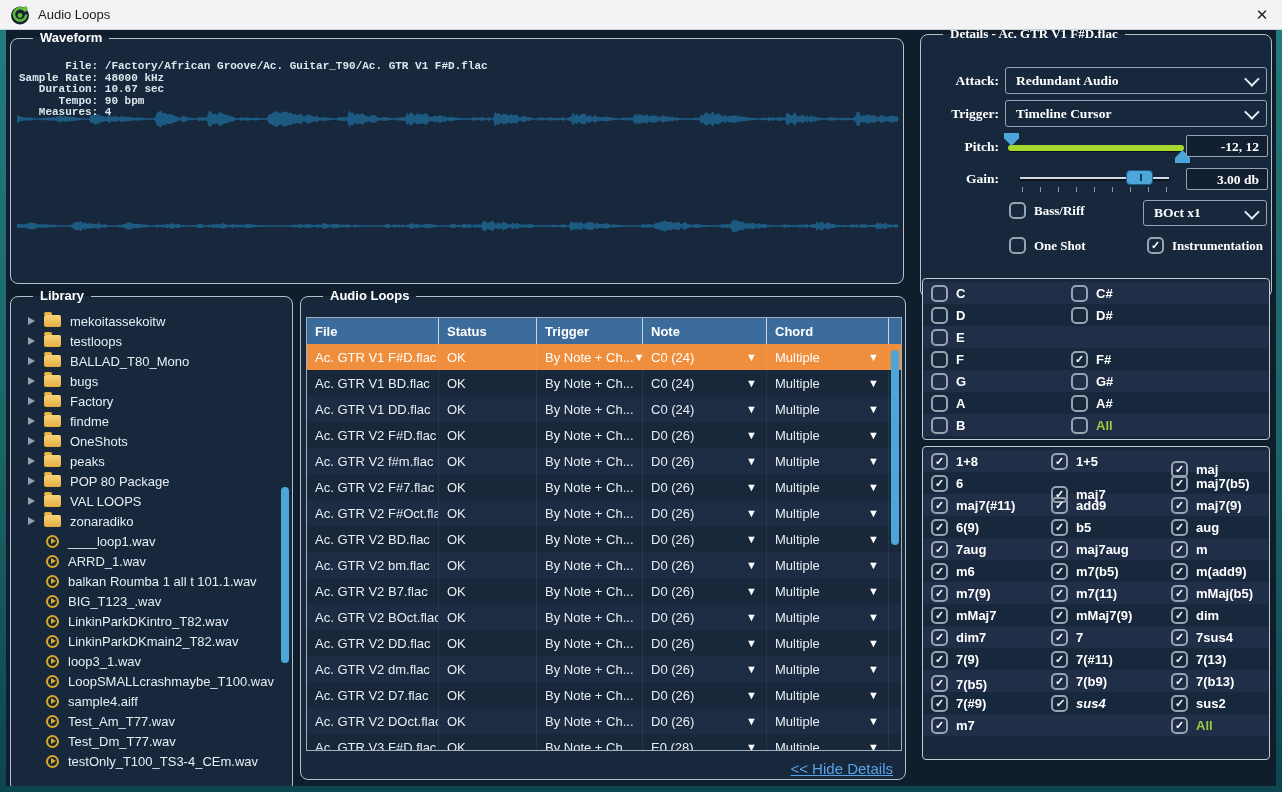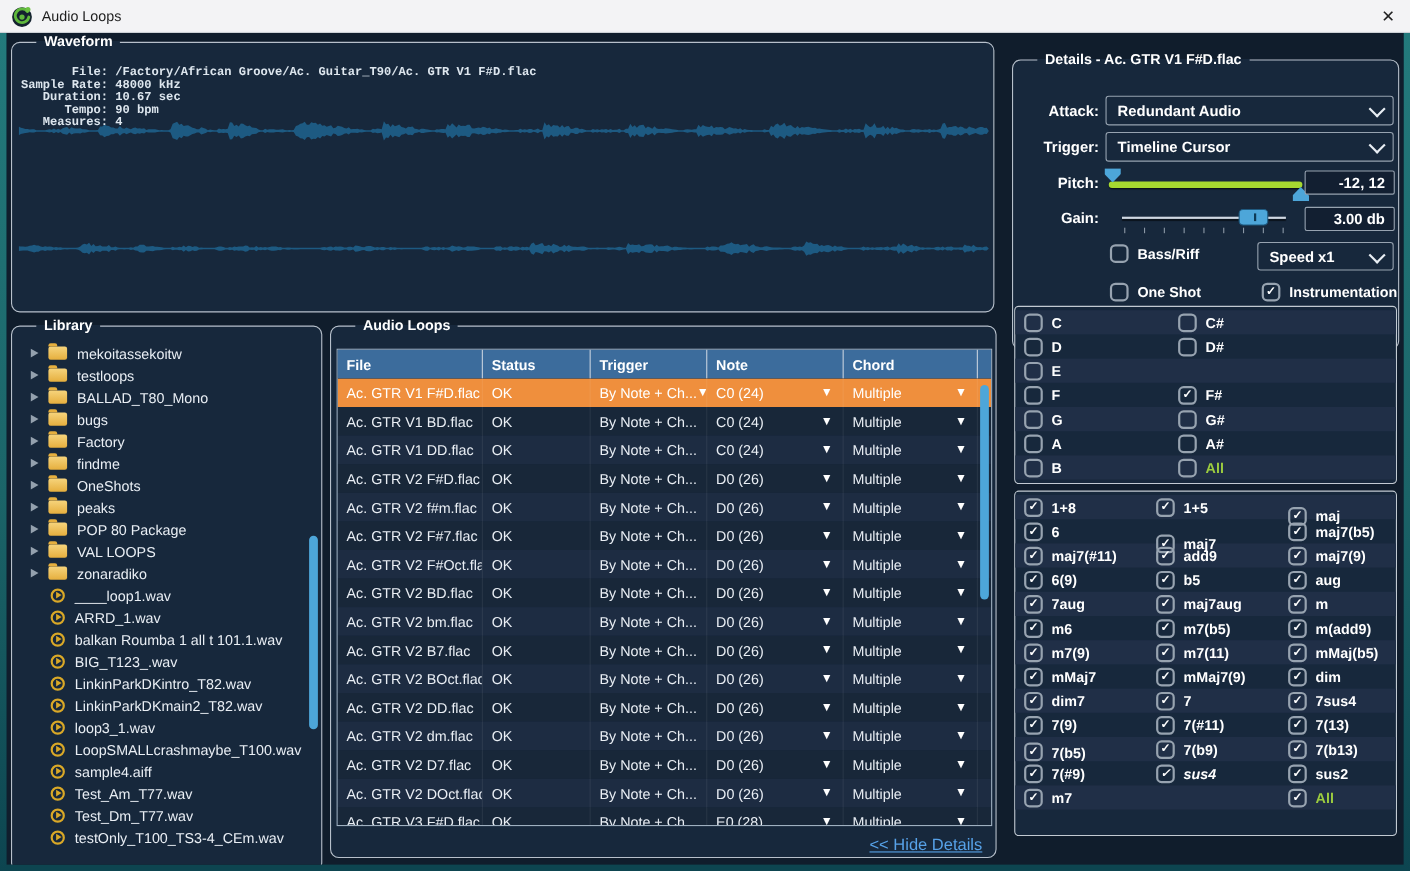--- a/index.html
+++ b/index.html
@@ -123,21 +123,21 @@
       <span class="gb-title">Waveform</span>
       <div class="wave-info" id="wave-info"><div>       File: /Factory/African Groove/Ac. Guitar_T90/Ac. GTR V1 F#D.flac</div><div>Sample Rate: 48000 kHz</div><div>   Duration: 10.67 sec</div><div>      Tempo: 90 bpm</div><div>   Measures: 4</div></div>
       <div class="wave-strip" style="top:67px;" id="wave1"><svg width="882" height="26" viewBox="0 0 882 26">
             <path d="M0 13 L0 9.1 L2 10.1 L4 10.7 L6 11.2 L8 11.3 L10 11.8 L12 11.6 L14 11.6 L16 12.3 L18 12.3 L20 12.3 L22 12.3 L24 12.3 L26 11.9 L28 11.6 L30 11.9 L32 10.9 L34 12.0 L36 11.1 L38 12.0 L40 10.5 L42 9.9 L44 9.5 L46 11.5 L48 9.7 L50 10.7 L52 10.8 L54 10.9 L56 10.7 L58 11.5 L60 11.4 L62 11.7 L64 12.3 L66 12.3 L68 12.3 L70 12.3 L72 12.2 L74 9.0 L76 8.9 L78 7.2 L80 8.3 L82 8.5 L84 9.9 L86 10.0 L88 10.8 L90 10.9 L92 8.6 L94 10.5 L96 11.0 L98 9.9 L100 10.8 L102 11.6 L104 10.3 L106 10.0 L108 10.9 L110 10.5 L112 11.0 L114 10.7 L116 12.1 L118 11.6 L120 11.6 L122 11.5 L124 11.6 L126 11.9 L128 12.3 L130 12.2 L132 12.3 L134 12.3 L136 12.3 L138 11.6 L140 6.4 L142 5.6 L144 4.7 L146 7.4 L148 6.4 L150 8.6 L152 8.0 L154 7.9 L156 9.0 L158 10.1 L160 10.6 L162 11.5 L164 11.6 L166 9.7 L168 10.4 L170 11.1 L172 12.3 L174 11.8 L176 12.2 L178 12.3 L180 12.3 L182 10.9 L184 11.4 L186 11.2 L188 11.4 L190 11.1 L192 5.2 L194 5.3 L196 8.5 L198 7.4 L200 8.9 L202 6.2 L204 6.6 L206 7.8 L208 8.7 L210 8.2 L212 9.9 L214 10.2 L216 10.4 L218 11.7 L220 12.3 L222 12.3 L224 11.1 L226 12.0 L228 11.5 L230 11.6 L232 11.6 L234 12.0 L236 11.9 L238 11.7 L240 11.6 L242 12.1 L244 12.3 L246 12.1 L248 12.3 L250 12.1 L252 8.6 L254 7.9 L256 6.4 L258 6.0 L260 4.7 L262 7.3 L264 7.5 L266 5.2 L268 5.9 L270 5.7 L272 7.4 L274 6.2 L276 8.4 L278 7.9 L280 9.3 L282 8.5 L284 7.8 L286 10.7 L288 10.2 L290 8.4 L292 8.7 L294 9.2 L296 10.4 L298 10.8 L300 9.7 L302 11.4 L304 11.3 L306 11.3 L308 11.0 L310 11.8 L312 11.5 L314 12.1 L316 12.3 L318 12.3 L320 12.3 L322 11.1 L324 11.5 L326 10.9 L328 11.1 L330 11.6 L332 4.3 L334 6.9 L336 6.6 L338 9.4 L340 7.0 L342 8.7 L344 8.0 L346 7.2 L348 9.4 L350 10.0 L352 10.9 L354 9.2 L356 9.4 L358 9.1 L360 11.0 L362 11.3 L364 11.9 L366 11.0 L368 11.0 L370 11.5 L372 11.8 L374 12.1 L376 12.3 L378 12.3 L380 11.5 L382 11.8 L384 11.3 L386 11.2 L388 11.4 L390 6.8 L392 8.7 L394 6.0 L396 7.9 L398 9.8 L400 7.2 L402 8.6 L404 8.3 L406 8.6 L408 7.4 L410 7.5 L412 10.6 L414 10.9 L416 10.4 L418 9.8 L420 10.4 L422 9.2 L424 9.6 L426 10.6 L428 9.9 L430 11.4 L432 11.2 L434 10.7 L436 11.3 L438 11.4 L440 12.1 L442 11.7 L444 12.0 L446 12.3 L448 12.3 L450 12.3 L452 12.2 L454 12.2 L456 11.0 L458 11.9 L460 11.5 L462 11.9 L464 11.2 L466 11.3 L468 12.2 L470 11.7 L472 10.9 L474 12.2 L476 12.2 L478 5.2 L480 8.1 L482 7.0 L484 9.5 L486 7.7 L488 8.2 L490 8.0 L492 9.9 L494 7.7 L496 9.8 L498 8.7 L500 8.6 L502 11.3 L504 11.1 L506 10.1 L508 10.1 L510 11.6 L512 11.0 L514 11.7 L516 12.3 L518 12.3 L520 12.3 L522 11.3 L524 11.9 L526 11.6 L528 12.2 L530 11.6 L532 11.7 L534 11.2 L536 12.1 L538 11.3 L540 12.1 L542 12.0 L544 12.0 L546 11.1 L548 12.3 L550 12.3 L552 11.0 L554 11.0 L556 6.5 L558 9.4 L560 7.9 L562 10.2 L564 8.0 L566 7.7 L568 7.5 L570 10.7 L572 9.1 L574 10.0 L576 11.1 L578 8.8 L580 10.8 L582 11.3 L584 11.1 L586 11.2 L588 10.6 L590 10.8 L592 11.0 L594 11.4 L596 11.8 L598 11.9 L600 12.3 L602 12.3 L604 12.3 L606 11.7 L608 11.4 L610 11.8 L612 12.0 L614 11.6 L616 11.5 L618 7.4 L620 9.6 L622 7.7 L624 8.7 L626 9.2 L628 9.5 L630 8.2 L632 10.7 L634 9.4 L636 9.6 L638 9.5 L640 9.7 L642 11.4 L644 10.6 L646 9.5 L648 10.2 L650 10.8 L652 10.7 L654 11.5 L656 10.6 L658 12.1 L660 11.3 L662 11.9 L664 12.2 L666 12.1 L668 12.3 L670 12.3 L672 12.3 L674 12.3 L676 12.3 L678 11.6 L680 12.1 L682 12.2 L684 8.3 L686 9.7 L688 7.1 L690 6.2 L692 8.4 L694 7.4 L696 5.6 L698 9.0 L700 8.0 L702 7.6 L704 9.5 L706 10.5 L708 8.6 L710 10.7 L712 9.4 L714 9.9 L716 9.4 L718 9.3 L720 9.8 L722 10.4 L724 10.2 L726 11.0 L728 10.8 L730 11.3 L732 11.5 L734 11.8 L736 11.9 L738 12.1 L740 12.3 L742 12.3 L744 12.3 L746 11.4 L748 12.1 L750 11.9 L752 10.9 L754 12.0 L756 11.0 L758 12.2 L760 11.3 L762 11.6 L764 11.1 L766 11.9 L768 12.0 L770 6.0 L772 8.1 L774 9.6 L776 8.7 L778 6.0 L780 10.2 L782 10.1 L784 9.9 L786 8.4 L788 11.2 L790 9.2 L792 11.5 L794 9.3 L796 10.7 L798 10.2 L800 11.2 L802 11.8 L804 11.7 L806 12.3 L808 12.3 L810 12.3 L812 11.5 L814 11.3 L816 11.8 L818 11.4 L820 12.0 L822 12.2 L824 11.7 L826 12.0 L828 11.2 L830 12.1 L832 11.8 L834 12.2 L836 11.8 L838 11.0 L840 6.3 L842 5.8 L844 10.2 L846 9.4 L848 9.5 L850 8.7 L852 8.6 L854 10.1 L856 8.9 L858 9.4 L860 10.9 L862 11.0 L864 8.9 L866 9.8 L868 10.3 L870 11.2 L872 10.2 L874 9.4 L876 9.4 L878 10.4 L880 10.1 L882 13 L880 15.9 L878 15.6 L876 16.6 L874 16.6 L872 15.8 L870 14.8 L868 15.7 L866 16.2 L864 17.1 L862 15.0 L860 15.1 L858 16.6 L856 17.1 L854 15.9 L852 17.4 L850 17.3 L848 16.5 L846 16.6 L844 15.8 L842 20.2 L840 19.7 L838 15.0 L836 14.2 L834 13.8 L832 14.2 L830 13.9 L828 14.8 L826 14.0 L824 14.3 L822 13.8 L820 14.0 L818 14.6 L816 14.2 L814 14.7 L812 14.5 L810 13.7 L808 13.7 L806 13.7 L804 14.3 L802 14.2 L800 14.8 L798 15.8 L796 15.3 L794 16.7 L792 14.5 L790 16.8 L788 14.8 L786 17.6 L784 16.1 L782 15.9 L780 15.8 L778 20.0 L776 17.3 L774 16.4 L772 17.9 L770 20.0 L768 14.0 L766 14.1 L764 14.9 L762 14.4 L760 14.7 L758 13.8 L756 15.0 L754 14.0 L752 15.1 L750 14.1 L748 13.9 L746 14.6 L744 13.7 L742 13.7 L740 13.7 L738 13.9 L736 14.1 L734 14.2 L732 14.5 L730 14.7 L728 15.2 L726 15.0 L724 15.8 L722 15.6 L720 16.2 L718 16.7 L716 16.6 L714 16.1 L712 16.6 L710 15.3 L708 17.4 L706 15.5 L704 16.5 L702 18.4 L700 18.0 L698 17.0 L696 20.4 L694 18.6 L692 17.6 L690 19.8 L688 18.9 L686 16.3 L684 17.7 L682 13.8 L680 13.9 L678 14.4 L676 13.7 L674 13.7 L672 13.7 L670 13.7 L668 13.7 L666 13.9 L664 13.8 L662 14.1 L660 14.7 L658 13.9 L656 15.4 L654 14.5 L652 15.3 L650 15.2 L648 15.8 L646 16.5 L644 15.4 L642 14.6 L640 16.3 L638 16.5 L636 16.4 L634 16.6 L632 15.3 L630 17.8 L628 16.5 L626 16.8 L624 17.3 L622 18.3 L620 16.4 L618 18.6 L616 14.5 L614 14.4 L612 14.0 L610 14.2 L608 14.6 L606 14.3 L604 13.7 L602 13.7 L600 13.7 L598 14.1 L596 14.2 L594 14.6 L592 15.0 L590 15.2 L588 15.4 L586 14.8 L584 14.9 L582 14.7 L580 15.2 L578 17.2 L576 14.9 L574 16.0 L572 16.9 L570 15.3 L568 18.5 L566 18.3 L564 18.0 L562 15.8 L560 18.1 L558 16.6 L556 19.5 L554 15.0 L552 15.0 L550 13.7 L548 13.7 L546 14.9 L544 14.0 L542 14.0 L540 13.9 L538 14.7 L536 13.9 L534 14.8 L532 14.3 L530 14.4 L528 13.8 L526 14.4 L524 14.1 L522 14.7 L520 13.7 L518 13.7 L516 13.7 L514 14.3 L512 15.0 L510 14.4 L508 15.9 L506 15.9 L504 14.9 L502 14.7 L500 17.4 L498 17.3 L496 16.2 L494 18.3 L492 16.1 L490 18.0 L488 17.8 L486 18.3 L484 16.5 L482 19.0 L480 17.9 L478 20.8 L476 13.8 L474 13.8 L472 15.1 L470 14.3 L468 13.8 L466 14.7 L464 14.8 L462 14.1 L460 14.5 L458 14.1 L456 15.0 L454 13.8 L452 13.8 L450 13.7 L448 13.7 L446 13.7 L444 14.0 L442 14.3 L440 13.9 L438 14.6 L436 14.7 L434 15.3 L432 14.8 L430 14.6 L428 16.1 L426 15.4 L424 16.4 L422 16.8 L420 15.6 L418 16.2 L416 15.6 L414 15.1 L412 15.4 L410 18.5 L408 18.6 L406 17.4 L404 17.7 L402 17.4 L400 18.8 L398 16.2 L396 18.1 L394 20.0 L392 17.3 L390 19.2 L388 14.6 L386 14.8 L384 14.7 L382 14.2 L380 14.5 L378 13.7 L376 13.7 L374 13.9 L372 14.2 L370 14.5 L368 15.0 L366 15.0 L364 14.1 L362 14.7 L360 15.0 L358 16.9 L356 16.6 L354 16.8 L352 15.1 L350 16.0 L348 16.6 L346 18.8 L344 18.0 L342 17.3 L340 19.0 L338 16.6 L336 19.4 L334 19.1 L332 21.7 L330 14.4 L328 14.9 L326 15.1 L324 14.5 L322 14.9 L320 13.7 L318 13.7 L316 13.7 L314 13.9 L312 14.5 L310 14.2 L308 15.0 L306 14.7 L304 14.7 L302 14.6 L300 16.3 L298 15.2 L296 15.6 L294 16.8 L292 17.3 L290 17.6 L288 15.8 L286 15.3 L284 18.2 L282 17.5 L280 16.7 L278 18.1 L276 17.6 L274 19.8 L272 18.6 L270 20.3 L268 20.1 L266 20.8 L264 18.5 L262 18.7 L260 21.3 L258 20.0 L256 19.6 L254 18.1 L252 17.4 L250 13.9 L248 13.7 L246 13.9 L244 13.7 L242 13.9 L240 14.4 L238 14.3 L236 14.1 L234 14.0 L232 14.4 L230 14.4 L228 14.5 L226 14.0 L224 14.9 L222 13.7 L220 13.7 L218 14.3 L216 15.6 L214 15.8 L212 16.1 L210 17.8 L208 17.3 L206 18.2 L204 19.4 L202 19.8 L200 17.1 L198 18.6 L196 17.5 L194 20.7 L192 20.8 L190 14.9 L188 14.6 L186 14.8 L184 14.6 L182 15.1 L180 13.7 L178 13.7 L176 13.8 L174 14.2 L172 13.7 L170 14.9 L168 15.6 L166 16.3 L164 14.4 L162 14.5 L160 15.4 L158 15.9 L156 17.0 L154 18.1 L152 18.0 L150 17.4 L148 19.6 L146 18.6 L144 21.3 L142 20.4 L140 19.6 L138 14.4 L136 13.7 L134 13.7 L132 13.7 L130 13.8 L128 13.7 L126 14.1 L124 14.4 L122 14.5 L120 14.4 L118 14.4 L116 13.9 L114 15.3 L112 15.0 L110 15.5 L108 15.1 L106 16.0 L104 15.7 L102 14.4 L100 15.2 L98 16.1 L96 15.0 L94 15.5 L92 17.4 L90 15.1 L88 15.2 L86 16.0 L84 16.1 L82 17.5 L80 17.7 L78 18.8 L76 17.1 L74 17.0 L72 13.8 L70 13.7 L68 13.7 L66 13.7 L64 13.7 L62 14.3 L60 14.6 L58 14.5 L56 15.3 L54 15.1 L52 15.2 L50 15.3 L48 16.3 L46 14.5 L44 16.5 L42 16.1 L40 15.5 L38 14.0 L36 14.9 L34 14.0 L32 15.1 L30 14.1 L28 14.4 L26 14.1 L24 13.7 L22 13.7 L20 13.7 L18 13.7 L16 13.7 L14 14.4 L12 14.4 L10 14.2 L8 14.7 L6 14.8 L4 15.3 L2 15.9 L0 16.9 Z" fill="#1d5a82"></path>
           </svg></div>
       <div class="wave-strip" style="top:174px;" id="wave2"><svg width="882" height="26" viewBox="0 0 882 26">
             <path d="M0 13 L0 10.9 L2 11.1 L4 11.2 L6 11.3 L8 11.2 L10 10.5 L12 10.1 L14 9.5 L16 10.1 L18 10.1 L20 11.2 L22 11.6 L24 10.9 L26 11.4 L28 11.2 L30 11.3 L32 12.1 L34 11.5 L36 11.9 L38 11.8 L40 12.2 L42 12.3 L44 12.2 L46 12.3 L48 12.3 L50 12.3 L52 12.3 L54 11.9 L56 11.0 L58 9.2 L60 8.7 L62 9.2 L64 7.7 L66 10.7 L68 8.9 L70 10.8 L72 10.6 L74 10.0 L76 11.1 L78 11.1 L80 11.1 L82 9.8 L84 11.7 L86 11.8 L88 11.0 L90 12.1 L92 12.3 L94 12.3 L96 12.2 L98 12.3 L100 12.3 L102 11.8 L104 12.2 L106 11.2 L108 11.0 L110 9.6 L112 9.5 L114 9.5 L116 11.0 L118 11.1 L120 10.8 L122 10.7 L124 11.3 L126 11.4 L128 11.6 L130 11.7 L132 12.2 L134 12.3 L136 12.3 L138 12.3 L140 11.4 L142 12.0 L144 11.9 L146 11.4 L148 11.7 L150 10.2 L152 11.7 L154 10.3 L156 10.7 L158 11.6 L160 10.9 L162 11.1 L164 12.2 L166 12.1 L168 12.3 L170 12.3 L172 12.3 L174 12.3 L176 12.3 L178 12.3 L180 11.8 L182 11.1 L184 11.0 L186 11.5 L188 12.2 L190 12.2 L192 11.6 L194 12.0 L196 11.1 L198 11.5 L200 11.1 L202 11.2 L204 11.1 L206 10.2 L208 10.5 L210 11.9 L212 11.8 L214 12.0 L216 10.7 L218 11.9 L220 11.6 L222 11.9 L224 11.6 L226 12.1 L228 11.6 L230 11.0 L232 11.1 L234 11.2 L236 11.7 L238 11.5 L240 12.3 L242 12.3 L244 11.9 L246 11.9 L248 12.3 L250 12.2 L252 12.2 L254 12.2 L256 12.3 L258 12.3 L260 12.3 L262 12.3 L264 12.3 L266 12.3 L268 12.3 L270 12.3 L272 12.3 L274 12.3 L276 11.8 L278 11.5 L280 11.9 L282 11.3 L284 11.0 L286 12.0 L288 11.2 L290 11.3 L292 11.1 L294 11.4 L296 12.1 L298 12.1 L300 11.3 L302 11.4 L304 12.1 L306 10.2 L308 10.3 L310 10.9 L312 11.5 L314 11.8 L316 10.8 L318 10.7 L320 10.7 L322 11.3 L324 11.9 L326 11.6 L328 12.1 L330 11.6 L332 11.6 L334 12.3 L336 12.3 L338 11.6 L340 12.1 L342 11.8 L344 12.3 L346 12.3 L348 12.2 L350 12.3 L352 12.3 L354 12.3 L356 12.3 L358 12.3 L360 12.3 L362 12.3 L364 12.3 L366 12.3 L368 11.8 L370 11.1 L372 11.1 L374 12.3 L376 11.8 L378 11.5 L380 11.9 L382 11.3 L384 12.3 L386 11.5 L388 12.3 L390 12.0 L392 11.5 L394 10.1 L396 10.9 L398 11.4 L400 10.9 L402 11.4 L404 11.9 L406 11.7 L408 10.9 L410 11.0 L412 11.0 L414 11.2 L416 11.5 L418 11.7 L420 12.3 L422 12.3 L424 12.3 L426 12.3 L428 12.3 L430 12.3 L432 12.3 L434 11.0 L436 11.2 L438 10.9 L440 12.2 L442 11.7 L444 12.2 L446 11.0 L448 10.9 L450 11.5 L452 11.1 L454 11.4 L456 12.2 L458 11.3 L460 11.8 L462 11.3 L464 12.0 L466 8.5 L468 7.5 L470 9.9 L472 9.4 L474 8.7 L476 7.8 L478 10.7 L480 10.3 L482 9.4 L484 10.9 L486 8.5 L488 9.6 L490 10.2 L492 11.5 L494 11.2 L496 9.6 L498 11.2 L500 9.8 L502 10.9 L504 11.4 L506 11.4 L508 11.6 L510 11.4 L512 11.0 L514 11.0 L516 11.8 L518 12.3 L520 12.2 L522 12.3 L524 12.3 L526 12.1 L528 12.3 L530 12.3 L532 12.3 L534 12.3 L536 11.8 L538 12.0 L540 12.1 L542 12.2 L544 11.7 L546 11.3 L548 11.7 L550 12.2 L552 12.3 L554 7.8 L556 9.8 L558 9.3 L560 9.7 L562 9.8 L564 9.0 L566 10.8 L568 10.6 L570 9.5 L572 9.2 L574 9.1 L576 9.3 L578 11.4 L580 9.4 L582 11.0 L584 10.8 L586 10.9 L588 10.5 L590 10.2 L592 11.1 L594 12.0 L596 11.3 L598 11.4 L600 11.7 L602 11.8 L604 12.1 L606 12.1 L608 12.3 L610 12.2 L612 12.2 L614 12.3 L616 12.3 L618 12.3 L620 12.3 L622 12.3 L624 12.3 L626 11.0 L628 11.8 L630 11.2 L632 11.2 L634 11.4 L636 12.1 L638 10.2 L640 10.1 L642 9.8 L644 8.6 L646 8.3 L648 7.2 L650 8.7 L652 9.1 L654 8.6 L656 9.9 L658 9.6 L660 9.3 L662 8.8 L664 11.4 L666 9.9 L668 9.1 L670 10.8 L672 11.1 L674 11.8 L676 11.7 L678 11.2 L680 10.9 L682 11.4 L684 11.7 L686 11.9 L688 12.0 L690 11.9 L692 12.1 L694 12.2 L696 12.3 L698 12.3 L700 12.3 L702 12.2 L704 11.4 L706 11.0 L708 11.6 L710 11.0 L712 11.6 L714 10.2 L716 6.6 L718 7.6 L720 7.3 L722 8.6 L724 8.9 L726 8.7 L728 10.7 L730 9.7 L732 10.7 L734 10.0 L736 9.7 L738 10.4 L740 11.5 L742 10.1 L744 11.4 L746 11.0 L748 10.8 L750 11.7 L752 12.0 L754 12.3 L756 12.3 L758 12.3 L760 12.3 L762 12.3 L764 12.3 L766 11.9 L768 11.0 L770 11.9 L772 11.5 L774 12.2 L776 11.8 L778 12.2 L780 11.8 L782 11.8 L784 11.5 L786 12.1 L788 11.6 L790 11.2 L792 12.2 L794 11.4 L796 11.0 L798 11.3 L800 8.1 L802 10.7 L804 8.4 L806 9.5 L808 11.0 L810 10.1 L812 9.5 L814 11.2 L816 10.4 L818 11.4 L820 12.1 L822 11.7 L824 12.3 L826 12.1 L828 12.1 L830 12.3 L832 12.3 L834 11.5 L836 11.3 L838 12.0 L840 11.2 L842 12.3 L844 11.3 L846 11.4 L848 11.1 L850 12.1 L852 11.9 L854 12.1 L856 11.8 L858 12.0 L860 9.2 L862 10.4 L864 10.3 L866 11.3 L868 9.4 L870 11.3 L872 11.7 L874 11.6 L876 11.9 L878 11.3 L880 11.2 L882 13 L880 14.8 L878 14.7 L876 14.1 L874 14.4 L872 14.3 L870 14.7 L868 16.6 L866 14.7 L864 15.7 L862 15.6 L860 16.8 L858 14.0 L856 14.2 L854 13.9 L852 14.1 L850 13.9 L848 14.9 L846 14.6 L844 14.7 L842 13.7 L840 14.8 L838 14.0 L836 14.7 L834 14.5 L832 13.7 L830 13.7 L828 13.9 L826 13.9 L824 13.7 L822 14.3 L820 13.9 L818 14.6 L816 15.6 L814 14.8 L812 16.5 L810 15.9 L808 15.0 L806 16.5 L804 17.6 L802 15.3 L800 17.9 L798 14.7 L796 15.0 L794 14.6 L792 13.8 L790 14.8 L788 14.4 L786 13.9 L784 14.5 L782 14.2 L780 14.2 L778 13.8 L776 14.2 L774 13.8 L772 14.5 L770 14.1 L768 15.0 L766 14.1 L764 13.7 L762 13.7 L760 13.7 L758 13.7 L756 13.7 L754 13.7 L752 14.0 L750 14.3 L748 15.2 L746 15.0 L744 14.6 L742 15.9 L740 14.5 L738 15.6 L736 16.3 L734 16.0 L732 15.3 L730 16.3 L728 15.3 L726 17.3 L724 17.1 L722 17.4 L720 18.7 L718 18.4 L716 19.4 L714 15.8 L712 14.4 L710 15.0 L708 14.4 L706 15.0 L704 14.6 L702 13.8 L700 13.7 L698 13.7 L696 13.7 L694 13.8 L692 13.9 L690 14.1 L688 14.0 L686 14.1 L684 14.3 L682 14.6 L680 15.1 L678 14.8 L676 14.3 L674 14.2 L672 14.9 L670 15.2 L668 16.9 L666 16.1 L664 14.6 L662 17.2 L660 16.7 L658 16.4 L656 16.1 L654 17.4 L652 16.9 L650 17.3 L648 18.8 L646 17.7 L644 17.4 L642 16.2 L640 15.9 L638 15.8 L636 13.9 L634 14.6 L632 14.8 L630 14.8 L628 14.2 L626 15.0 L624 13.7 L622 13.7 L620 13.7 L618 13.7 L616 13.7 L614 13.7 L612 13.8 L610 13.8 L608 13.7 L606 13.9 L604 13.9 L602 14.2 L600 14.3 L598 14.6 L596 14.7 L594 14.0 L592 14.9 L590 15.8 L588 15.5 L586 15.1 L584 15.2 L582 15.0 L580 16.6 L578 14.6 L576 16.7 L574 16.9 L572 16.8 L570 16.5 L568 15.4 L566 15.2 L564 17.0 L562 16.2 L560 16.3 L558 16.7 L556 16.2 L554 18.2 L552 13.7 L550 13.8 L548 14.3 L546 14.7 L544 14.3 L542 13.8 L540 13.9 L538 14.0 L536 14.2 L534 13.7 L532 13.7 L530 13.7 L528 13.7 L526 13.9 L524 13.7 L522 13.7 L520 13.8 L518 13.7 L516 14.2 L514 15.0 L512 15.0 L510 14.6 L508 14.4 L506 14.6 L504 14.6 L502 15.1 L500 16.2 L498 14.8 L496 16.4 L494 14.8 L492 14.5 L490 15.8 L488 16.4 L486 17.5 L484 15.1 L482 16.6 L480 15.7 L478 15.3 L476 18.2 L474 17.3 L472 16.6 L470 16.1 L468 18.5 L466 17.5 L464 14.0 L462 14.7 L460 14.2 L458 14.7 L456 13.8 L454 14.6 L452 14.9 L450 14.5 L448 15.1 L446 15.0 L444 13.8 L442 14.3 L440 13.8 L438 15.1 L436 14.8 L434 15.0 L432 13.7 L430 13.7 L428 13.7 L426 13.7 L424 13.7 L422 13.7 L420 13.7 L418 14.3 L416 14.5 L414 14.8 L412 15.0 L410 15.0 L408 15.1 L406 14.3 L404 14.1 L402 14.6 L400 15.1 L398 14.6 L396 15.1 L394 15.9 L392 14.5 L390 14.0 L388 13.7 L386 14.5 L384 13.7 L382 14.7 L380 14.1 L378 14.5 L376 14.2 L374 13.7 L372 14.9 L370 14.9 L368 14.2 L366 13.7 L364 13.7 L362 13.7 L360 13.7 L358 13.7 L356 13.7 L354 13.7 L352 13.7 L350 13.7 L348 13.8 L346 13.7 L344 13.7 L342 14.2 L340 13.9 L338 14.4 L336 13.7 L334 13.7 L332 14.4 L330 14.4 L328 13.9 L326 14.4 L324 14.1 L322 14.7 L320 15.3 L318 15.3 L316 15.2 L314 14.2 L312 14.5 L310 15.1 L308 15.7 L306 15.8 L304 13.9 L302 14.6 L300 14.7 L298 13.9 L296 13.9 L294 14.6 L292 14.9 L290 14.7 L288 14.8 L286 14.0 L284 15.0 L282 14.7 L280 14.1 L278 14.5 L276 14.2 L274 13.7 L272 13.7 L270 13.7 L268 13.7 L266 13.7 L264 13.7 L262 13.7 L260 13.7 L258 13.7 L256 13.7 L254 13.8 L252 13.8 L250 13.8 L248 13.7 L246 14.1 L244 14.1 L242 13.7 L240 13.7 L238 14.5 L236 14.3 L234 14.8 L232 14.9 L230 15.0 L228 14.4 L226 13.9 L224 14.4 L222 14.1 L220 14.4 L218 14.1 L216 15.3 L214 14.0 L212 14.2 L210 14.1 L208 15.5 L206 15.8 L204 14.9 L202 14.8 L200 14.9 L198 14.5 L196 14.9 L194 14.0 L192 14.4 L190 13.8 L188 13.8 L186 14.5 L184 15.0 L182 14.9 L180 14.2 L178 13.7 L176 13.7 L174 13.7 L172 13.7 L170 13.7 L168 13.7 L166 13.9 L164 13.8 L162 14.9 L160 15.1 L158 14.4 L156 15.3 L154 15.7 L152 14.3 L150 15.8 L148 14.3 L146 14.6 L144 14.1 L142 14.0 L140 14.6 L138 13.7 L136 13.7 L134 13.7 L132 13.8 L130 14.3 L128 14.4 L126 14.6 L124 14.7 L122 15.3 L120 15.2 L118 14.9 L116 15.0 L114 16.5 L112 16.5 L110 16.4 L108 15.0 L106 14.8 L104 13.8 L102 14.2 L100 13.7 L98 13.7 L96 13.8 L94 13.7 L92 13.7 L90 13.9 L88 15.0 L86 14.2 L84 14.3 L82 16.2 L80 14.9 L78 14.9 L76 14.9 L74 16.0 L72 15.4 L70 15.2 L68 17.1 L66 15.3 L64 18.3 L62 16.8 L60 17.3 L58 16.8 L56 15.0 L54 14.1 L52 13.7 L50 13.7 L48 13.7 L46 13.7 L44 13.8 L42 13.7 L40 13.8 L38 14.2 L36 14.1 L34 14.5 L32 13.9 L30 14.7 L28 14.8 L26 14.6 L24 15.1 L22 14.4 L20 14.8 L18 15.9 L16 15.9 L14 16.5 L12 15.9 L10 15.5 L8 14.8 L6 14.7 L4 14.8 L2 14.9 L0 15.1 Z" fill="#1d5a82"></path>
           </svg></div>
     </div>
 
-    <div class="groupbox" style="left:914px;top:24px;width:352px;height:264px;">
+    <div class="groupbox" style="left:914px;top:4px;width:352px;height:264px;font-family:Liberation Serif, serif;">
       <span class="gb-title">Details - Ac. GTR V1 F#D.flac</span>
       <div class="ctl-label" style="top:32px;height:27px;line-height:27px;">Attack:</div>
       <div class="dd" style="left:84px;top:32px;width:262px;">
         <span>Redundant Audio</span>
         <span class="chev"></span>
       </div>
       <div class="ctl-label" style="top:65px;height:27px;line-height:27px;">Trigger:</div>
       <div class="dd" style="left:84px;top:65px;width:262px;">
         <span>Timeline Cursor</span>
         <span class="chev"></span>
@@ -164,21 +164,21 @@
             <span></span>
             <span></span>
         </div>
       </div>
       <div class="vbox" style="top:133px;">3.00 db</div>
       <div class="ctl-cbrow" style="left:88px;top:167px;">
         <span class="cb" id="cb-bassriff"></span>
         <span class="cb-label">Bass/Riff</span>
       </div>
       <div class="dd" style="left:222px;top:165px;width:124px;height:26px;">
-        <span>Speed x1</span>
+        <span>BOct x1</span>
         <span class="chev"></span>
       </div>
       <div class="ctl-cbrow" style="left:88px;top:202px;">
         <span class="cb" id="cb-oneshot"></span>
         <span class="cb-label">One Shot</span>
       </div>
       <div class="ctl-cbrow" style="left:226px;top:202px;">
         <span class="cb checked" id="cb-instr"></span>
         <span class="cb-label">Instrumentation</span>
       </div>

